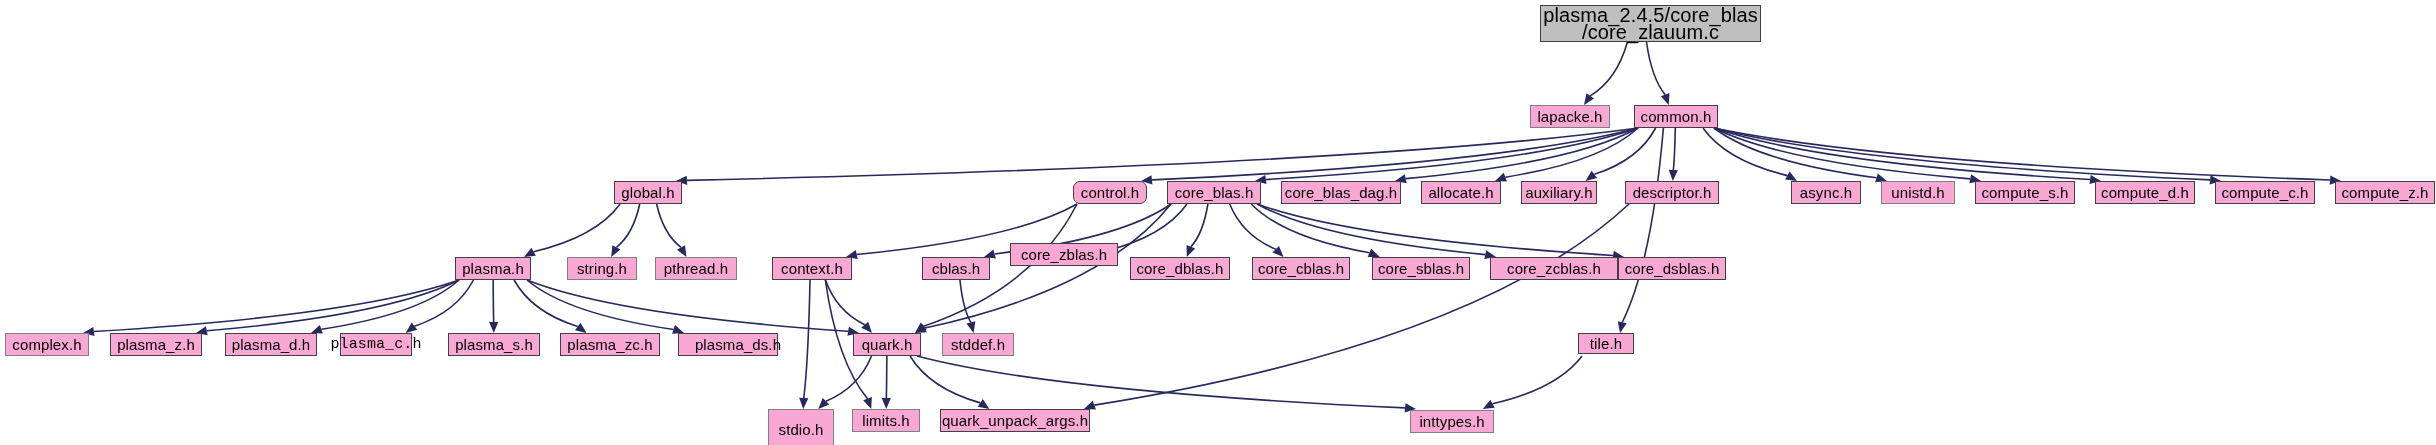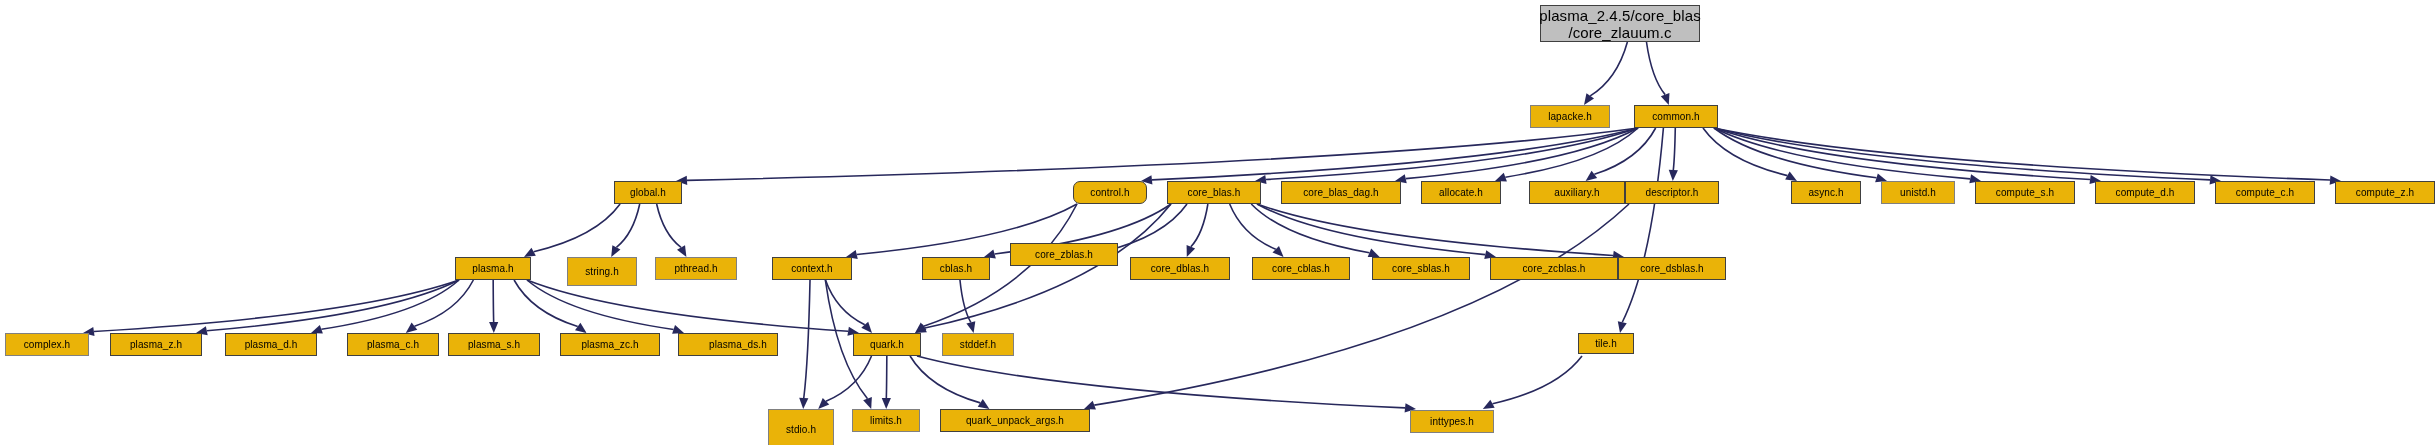--- a/index.html
+++ b/index.html
@@ -23,25 +23,25 @@
     height: 445px;
   }
   .gnode {
     position: absolute;
     box-sizing: border-box;
     display: flex;
     align-items: center;
     justify-content: center;
     text-align: center;
     color: #000000;
-    font-size: 10px;
+    font-size: 15px;
     line-height: 17px;
     letter-spacing: 0.1px;
     white-space: pre-line;
-    background: #eab308;
+    background: #f9a8d4;
     border: 1px solid #808080;
   }
   .gnode.solid {
     border: 1.6px solid #404040;
   }
   .gnode.root {
     background: #bfbfbf;
     border: 1.6px solid #404040;
   }
   .edge-line {
@@ -148,52 +148,52 @@
       <path d="M 910.04 356 C 927.5931037845323 385.07232814313176, 960.5929388994533 397.2639496225096, 980.2524151381295 402.8908518437609" class="edge-line"></path>
       <polygon points="989.4,409 977.6976804546114,406.7162055132704 982.8071498216477,399.06549817425145" class="edge-head"></polygon>
       <path d="M 917 356 C 1039.015381465896 388.1396828454457, 1268.404298621781 401.61761436127773, 1405.0615258635848 407.8381981378156" class="edge-line"></path>
       <polygon points="1416,409 1404.5756814484896,412.4124691403165 1405.54737027868,403.2639271353147" class="edge-head"></polygon>
       <path d="M 1582 356 C 1559.6255223623396 385.6461828699002, 1517.5615044035378 398.0784531056648, 1492.502089449358 403.81642398370997" class="edge-line"></path>
       <polygon points="1482.8,409 1490.3344122061822,399.7591865776148 1494.6697666925338,407.87366138980514" class="edge-head"></polygon>
       <path d="M 1629 204 C 1495.3239334967088 328.69892148673983, 1244.0129284705217 380.9920175940823, 1094.2957339868356 405.1272927205481" class="edge-line"></path>
       <polygon points="1084,409 1092.6762382154284,400.8218039624169 1095.9152297582427,409.4327814786793" class="edge-head"></polygon>
     </svg>
   <div id="node-layer">
-      <div class="gnode root" style="left: 1540px; top: 5px; width: 160px; height: 37px; font-size: 15px;">plasma_2.4.5/core_blas
+      <div class="gnode root" style="left: 1540px; top: 5px; width: 221px; height: 37px; font-size: 20px;">plasma_2.4.5/core_blas
 /core_zlauum.c</div>
       <div class="gnode light" style="left: 1530px; top: 105px; width: 80px; height: 23px;">lapacke.h</div>
       <div class="gnode solid" style="left: 1634px; top: 105px; width: 84px; height: 23px;">common.h</div>
       <div class="gnode solid" style="left: 614px; top: 181px; width: 68px; height: 23px;">global.h</div>
       <div class="gnode solid" style="left: 1073px; top: 181px; width: 74px; height: 23px; border-radius: 7px;">control.h</div>
       <div class="gnode solid" style="left: 1167px; top: 181px; width: 94px; height: 23px;">core_blas.h</div>
       <div class="gnode solid" style="left: 1281px; top: 181px; width: 120px; height: 23px;">core_blas_dag.h</div>
       <div class="gnode solid" style="left: 1421px; top: 181px; width: 80px; height: 23px;">allocate.h</div>
-      <div class="gnode solid" style="left: 1521px; top: 181px; width: 96px; height: 23px; margin-left: 8px;">auxiliary.h</div>
+      <div class="gnode solid" style="left: 1521px; top: 181px; width: 76px; height: 23px;">auxiliary.h</div>
       <div class="gnode solid" style="left: 1625px; top: 181px; width: 94px; height: 23px;">descriptor.h</div>
       <div class="gnode solid" style="left: 1791px; top: 181px; width: 70px; height: 23px;">async.h</div>
       <div class="gnode light" style="left: 1881px; top: 181px; width: 74px; height: 23px;">unistd.h</div>
       <div class="gnode solid" style="left: 1975px; top: 181px; width: 100px; height: 23px;">compute_s.h</div>
       <div class="gnode solid" style="left: 2095px; top: 181px; width: 100px; height: 23px;">compute_d.h</div>
       <div class="gnode solid" style="left: 2215px; top: 181px; width: 100px; height: 23px;">compute_c.h</div>
       <div class="gnode solid" style="left: 2335px; top: 181px; width: 100px; height: 23px;">compute_z.h</div>
       <div class="gnode solid" style="left: 455px; top: 257px; width: 76px; height: 23px;">plasma.h</div>
-      <div class="gnode light" style="left: 567px; top: 257px; width: 70px; height: 29px;">string.h</div>
+      <div class="gnode light" style="left: 567px; top: 257px; width: 70px; height: 23px;">string.h</div>
       <div class="gnode light" style="left: 655px; top: 257px; width: 82px; height: 23px;">pthread.h</div>
       <div class="gnode solid" style="left: 772px; top: 257px; width: 80px; height: 23px;">context.h</div>
       <div class="gnode solid" style="left: 922px; top: 257px; width: 68px; height: 23px;">cblas.h</div>
       <div class="gnode solid" style="left: 1010px; top: 243px; width: 108px; height: 23px;">core_zblas.h</div>
       <div class="gnode solid" style="left: 1130px; top: 257px; width: 100px; height: 23px;">core_dblas.h</div>
       <div class="gnode solid" style="left: 1252px; top: 257px; width: 98px; height: 23px;">core_cblas.h</div>
       <div class="gnode solid" style="left: 1372px; top: 257px; width: 98px; height: 23px;">core_sblas.h</div>
       <div class="gnode solid" style="left: 1490px; top: 257px; width: 128px; height: 23px;">core_zcblas.h</div>
       <div class="gnode solid" style="left: 1618px; top: 257px; width: 108px; height: 23px;">core_dsblas.h</div>
       <div class="gnode light" style="left: 5px; top: 333px; width: 84px; height: 23px;">complex.h</div>
       <div class="gnode solid" style="left: 110px; top: 333px; width: 92px; height: 23px;">plasma_z.h</div>
       <div class="gnode solid" style="left: 225px; top: 333px; width: 92px; height: 23px;">plasma_d.h</div>
-      <div class="gnode solid" style="left: 347px; top: 333px; width: 92px; height: 23px;">plasma_c.h</div>
+      <div class="gnode solid" style="left: 340px; top: 333px; width: 72px; height: 23px; font-family: Liberation Mono, monospace;">plasma_c.h</div>
       <div class="gnode solid" style="left: 448px; top: 333px; width: 92px; height: 23px;">plasma_s.h</div>
       <div class="gnode solid" style="left: 560px; top: 333px; width: 100px; height: 23px;">plasma_zc.h</div>
       <div class="gnode solid" style="left: 678px; top: 333px; width: 100px; height: 23px; padding-left: 20px;">plasma_ds.h</div>
       <div class="gnode solid" style="left: 853px; top: 333px; width: 68px; height: 23px;">quark.h</div>
       <div class="gnode light" style="left: 942px; top: 333px; width: 72px; height: 23px;">stddef.h</div>
       <div class="gnode solid" style="left: 1578px; top: 333px; width: 56px; height: 21px;">tile.h</div>
       <div class="gnode light" style="left: 768px; top: 409px; width: 66px; height: 41px;">stdio.h</div>
       <div class="gnode light" style="left: 852px; top: 409px; width: 68px; height: 23px;">limits.h</div>
       <div class="gnode solid" style="left: 940px; top: 409px; width: 150px; height: 23px;">quark_unpack_args.h</div>
       <div class="gnode light" style="left: 1410px; top: 410px; width: 84px; height: 23px;">inttypes.h</div>

